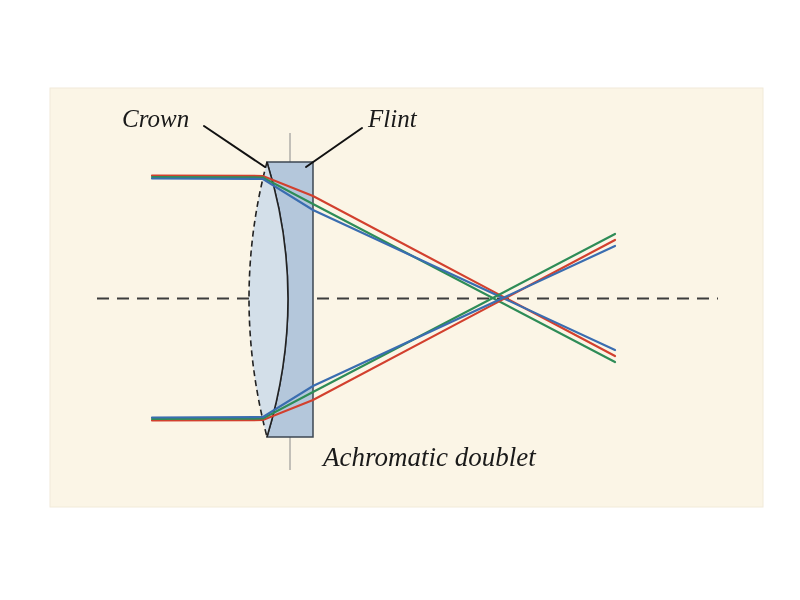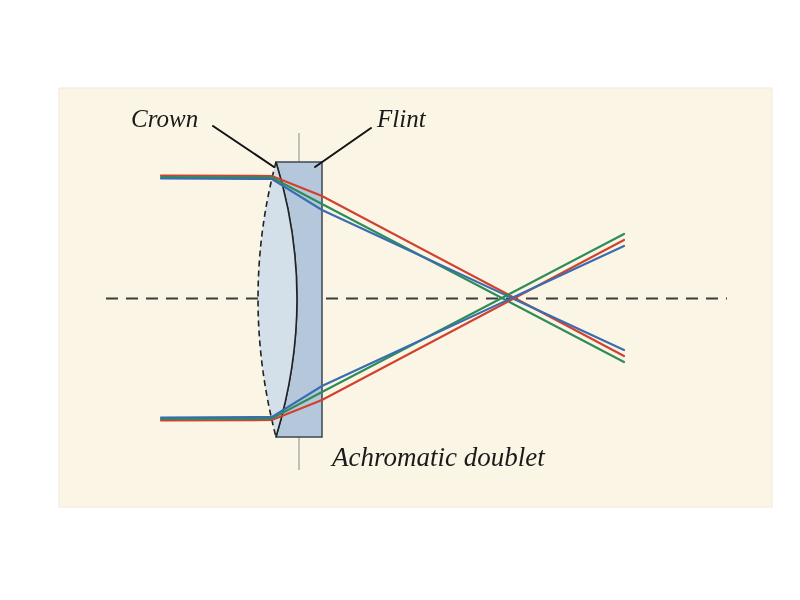--- a/index.html
+++ b/index.html
@@ -8,21 +8,20 @@
     width: 800px;
     height: 600px;
     background: #ffffff;
     overflow: hidden;
     font-family: "Liberation Serif", "DejaVu Serif", serif;
   }
   .stage {
     position: relative;
     width: 700px;
     height: 600px;
-    margin-left: 9px;
   }
   svg { position: absolute; left: 0; top: 0; }
   text.fig-label {
     font-family: "Liberation Serif", "DejaVu Serif", serif;
     font-style: italic;
     fill: #1a1a1a;
   }
 </style>
 </head>
 <body>

